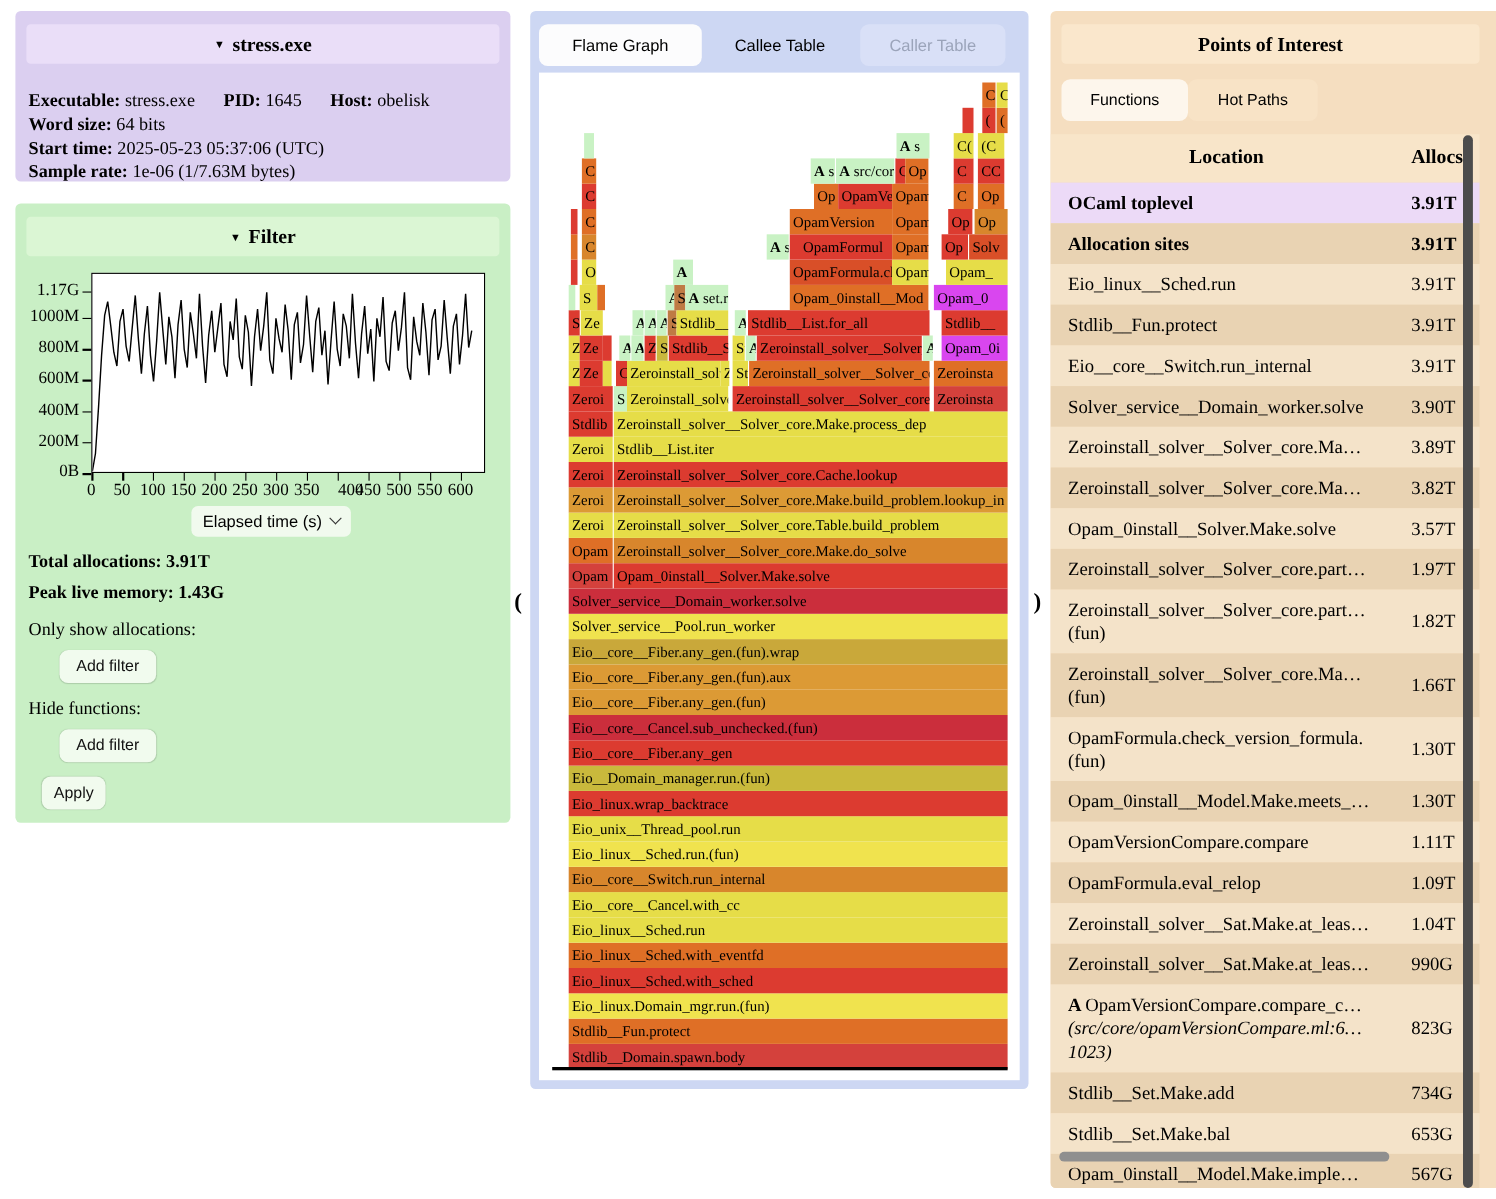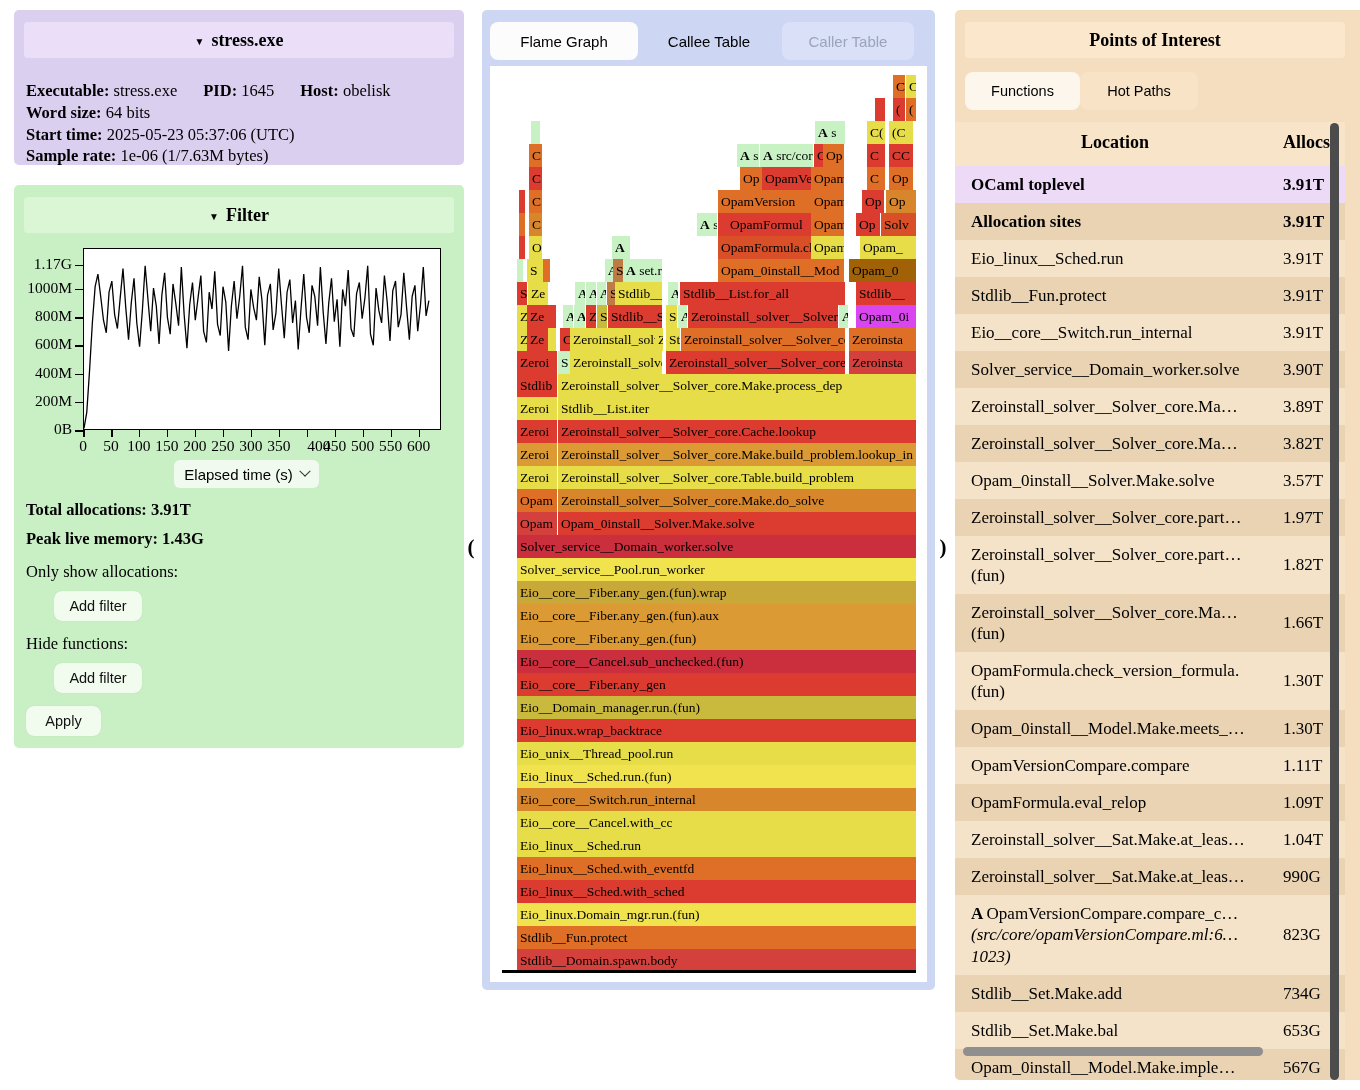--- a/index.html
+++ b/index.html
@@ -163,21 +163,21 @@
     <span>Peak live memory:</span> <span>1.43G</span>
   </div>
   <div class="ftext" style="top:377px">
     <span>Only show allocations:</span>
   </div>
   <button class="btn" style="left:40px;top:406px;width:88px;height:30px">Add filter</button>
   <div class="ftext" style="top:449px">
     <span>Hide functions:</span>
   </div>
   <button class="btn" style="left:40px;top:478px;width:88px;height:30px">Add filter</button>
-  <button class="btn" style="left:12px;top:521px;width:75px;height:30px">Apply</button>
+  <button class="btn" style="left:24px;top:521px;width:58px;height:30px">Apply</button>
 </div>
 
 <div class="panel" id="flame">
   <div class="tab" id="tab-flame">Flame Graph</div>
   <div class="tab" id="tab-callee">Callee Table</div>
   <div class="tab" id="tab-caller">Caller Table</div>
   <div id="flamearea">
     <div id="flame-cells">
         <div class="fc" style="left: 27px; top: 883px; width: 399px; background: rgb(212, 65, 60);">Stdlib__Domain.spawn.body</div>
         <div class="fc" style="left: 27px; top: 860px; width: 399px; background: rgb(223, 111, 38);">Stdlib__Fun.protect</div>
@@ -249,21 +249,21 @@
         <div class="fc" style="left: 178px; top: 216px; width: 10px; background: rgb(201, 242, 196);"><b>A</b></div>
         <div class="fc" style="left: 190px; top: 216px; width: 165px; background: rgb(220, 59, 48);">Stdlib__List.for_all</div>
         <div class="fc" style="left: 366px; top: 216px; width: 60px; background: rgb(220, 59, 48);">Stdlib__</div>
         <div class="fc" style="left: 27px; top: 193px; width: 6px; background: rgb(201, 242, 196);"></div>
         <div class="fc" style="left: 37px; top: 193px; width: 16px; background: rgb(230, 221, 72);">S</div>
         <div class="fc" style="left: 53px; top: 193px; width: 7px; background: rgb(223, 111, 38);"></div>
         <div class="fc" style="left: 115px; top: 193px; width: 8px; background: rgb(201, 242, 196);"><b>A</b></div>
         <div class="fc" style="left: 123px; top: 193px; width: 10px; background: rgb(191, 123, 68);">S</div>
         <div class="fc" style="left: 133px; top: 193px; width: 39px; background: rgb(201, 242, 196);"><b>A</b> set.r</div>
         <div class="fc" style="left: 228px; top: 193px; width: 126px; background: rgb(223, 111, 38);">Opam_0install__Mod</div>
-        <div class="fc" style="left: 359px; top: 193px; width: 67px; background: #a16207;">Opam_0</div>
+        <div class="fc" style="left: 359px; top: 193px; width: 67px; background: #d946ef;">Opam_0</div>
         <div class="fc" style="left: 29px; top: 170px; width: 6px; background: rgb(220, 59, 48);"></div>
         <div class="fc" style="left: 39px; top: 170px; width: 13px; background: rgb(230, 221, 72);">O</div>
         <div class="fc" style="left: 122px; top: 170px; width: 18px; background: rgb(201, 242, 196);"><b>A</b></div>
         <div class="fc" style="left: 228px; top: 170px; width: 93px; background: rgb(217, 79, 40);">OpamFormula.cl</div>
         <div class="fc" style="left: 321px; top: 170px; width: 33px; background: rgb(230, 221, 72);">Opam</div>
         <div class="fc" style="left: 370px; top: 170px; width: 56px; background: rgb(230, 221, 72);">Opam_</div>
         <div class="fc" style="left: 29px; top: 147px; width: 6px; background: rgb(223, 111, 38);"></div>
         <div class="fc" style="left: 39px; top: 147px; width: 13px; background: rgb(216, 134, 44);">C</div>
         <div class="fc" style="left: 207px; top: 147px; width: 20px; background: rgb(201, 242, 196);"><b>A</b> s</div>
         <div class="fc" style="left: 228px; top: 147px; width: 93px; background: rgb(220, 59, 48); padding-left: 12px;">OpamFormul</div>

